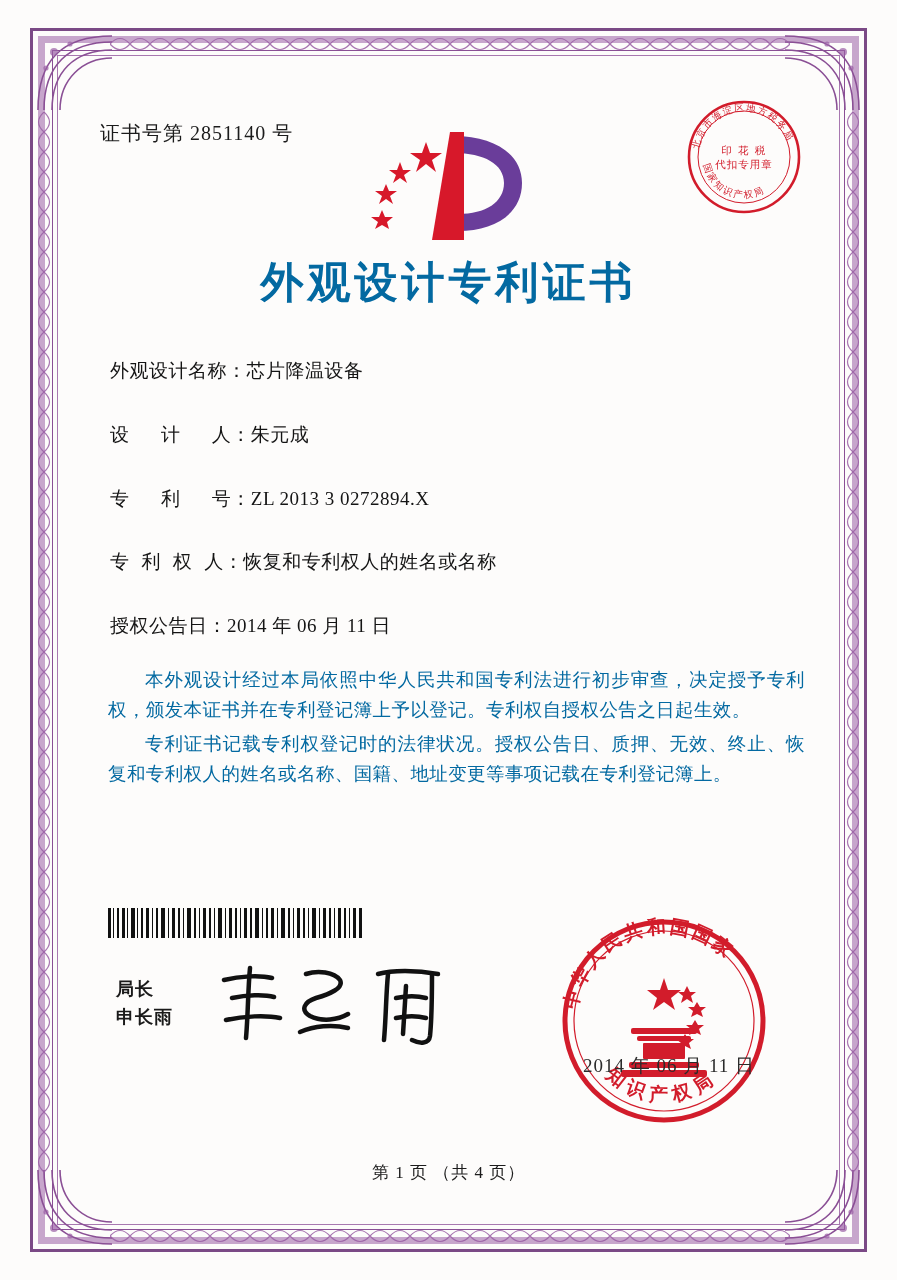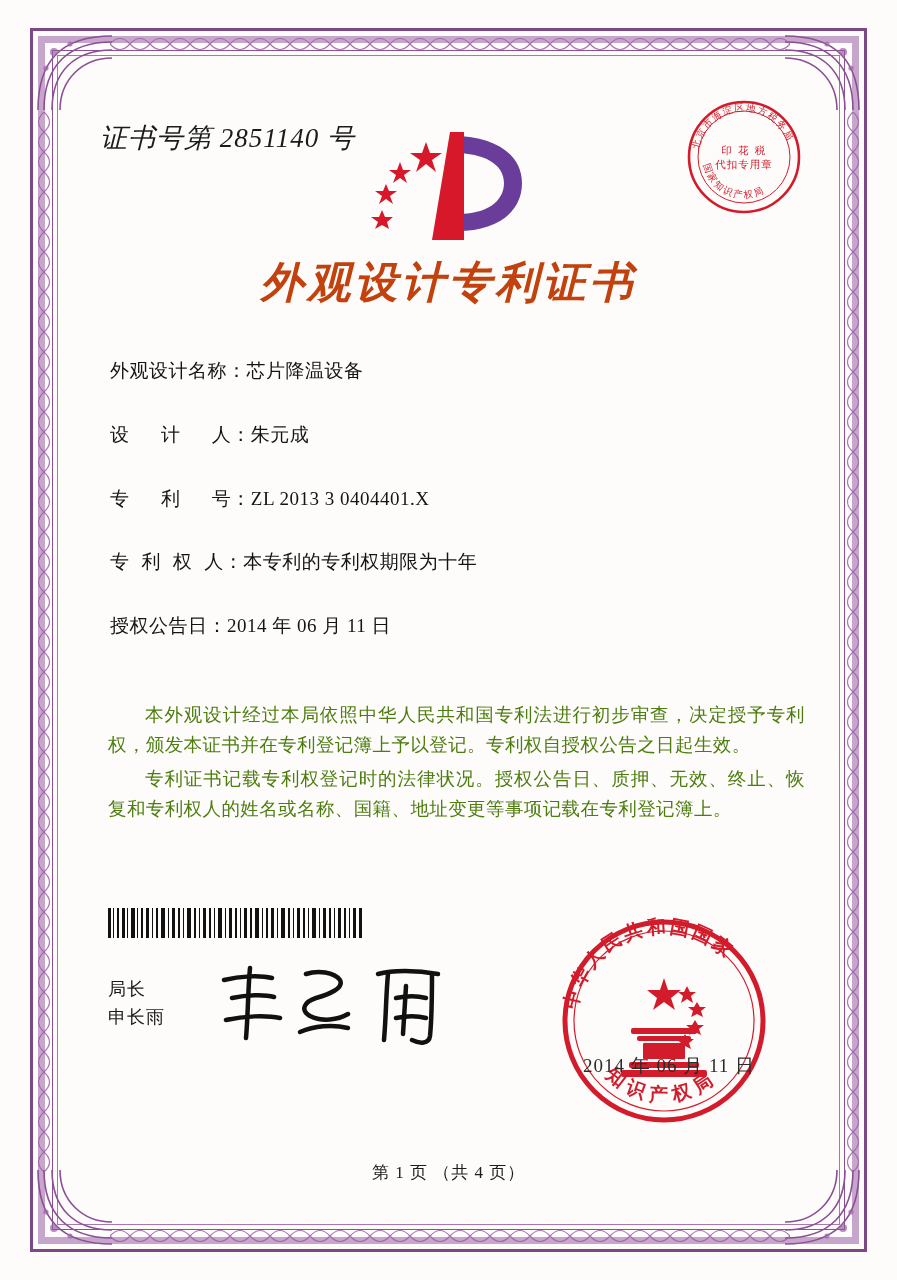--- a/index.html
+++ b/index.html
@@ -86,24 +86,23 @@
     left: 80px;
     top: 78px;
     right: 80px;
     bottom: 78px;
   }
 
   .cert-no {
     position: absolute;
     left: 20px;
     top: 42px;
-    font-size: 27px;
+    font-size: 20px;
     letter-spacing: 1px;
     color: #1b1b1b;
-    font-style: italic;
   }
 
   
   .logo {
     position: absolute;
     left: 50%;
     top: 50px;
     transform: translateX(-50%);
     width: 190px;
     height: 115px;
@@ -120,22 +119,21 @@
   .doc-title {
     position: absolute;
     top: 176px;
     left: 0;
     right: 0;
     text-align: center;
     font-family: "DejaVu Serif", serif;
     font-size: 43px;
     font-weight: 700;
     letter-spacing: 4px;
-    color: #c2410c;
-    font-style: italic;
+    color: #0369a1;
   }
 
   .fields {
     position: absolute;
     top: 282px;
     left: 30px;
     right: 20px;
   }
   .field-row {
     font-size: 19px;
@@ -154,45 +152,45 @@
     letter-spacing: 0.5px;
   }
 
   .paragraphs {
     position: absolute;
     top: 588px;
     left: 28px;
     right: 12px;
     font-size: 18.5px;
     line-height: 1.62;
-    color: #4d7c0f;
+    color: #0369a1;
     letter-spacing: 0.4px;
-    margin-top: 35px;
   }
   .paragraphs p {
     margin: 0 0 4px 0;
     text-indent: 2em;
     text-align: justify;
   }
 
   .barcode {
     position: absolute;
     left: 28px;
     top: 830px;
     width: 255px;
     height: 30px;
   }
 
   .signature-block {
     position: absolute;
-    left: 28px;
+    left: 36px;
     top: 898px;
     font-size: 18px;
     line-height: 1.55;
     letter-spacing: 1px;
+    font-weight: bold;
   }
 
   .signature-script {
     position: absolute;
     left: 130px;
     top: 880px;
     width: 260px;
     height: 90px;
   }
 
@@ -363,24 +361,24 @@
     <div class="doc-title">外观设计专利证书</div>
 
     <div class="fields">
       <div class="field-row">
         <span class="field-label">外观设计名称：</span><span class="field-value">芯片降温设备</span>
       </div>
       <div class="field-row">
         <span class="field-label">设 　计 　人：</span><span class="field-value">朱元成</span>
       </div>
       <div class="field-row">
-        <span class="field-label">专 　利 　号：</span><span class="field-value">ZL 2013 3 0404401.X</span>
+        <span class="field-label">专 　利 　号：</span><span class="field-value">ZL 2013 3 0272894.X</span>
       </div>
       <div class="field-row">
-        <span class="field-label">专 利 权 人：</span><span class="field-value">本专利的专利权期限为十年</span>
+        <span class="field-label">专 利 权 人：</span><span class="field-value">恢复和专利权人的姓名或名称</span>
       </div>
       <div class="field-row">
         <span class="field-label">授权公告日：</span><span class="field-value">2014 年 06 月 11 日</span>
       </div>
     </div>
 
     <div class="paragraphs">
       <p>本外观设计经过本局依照中华人民共和国专利法进行初步审查，决定授予专利权，颁发本证书并在专利登记簿上予以登记。专利权自授权公告之日起生效。</p>
       <p>专利证书记载专利权登记时的法律状况。授权公告日、质押、无效、终止、恢复和专利权人的姓名或名称、国籍、地址变更等事项记载在专利登记簿上。</p>
     </div>

